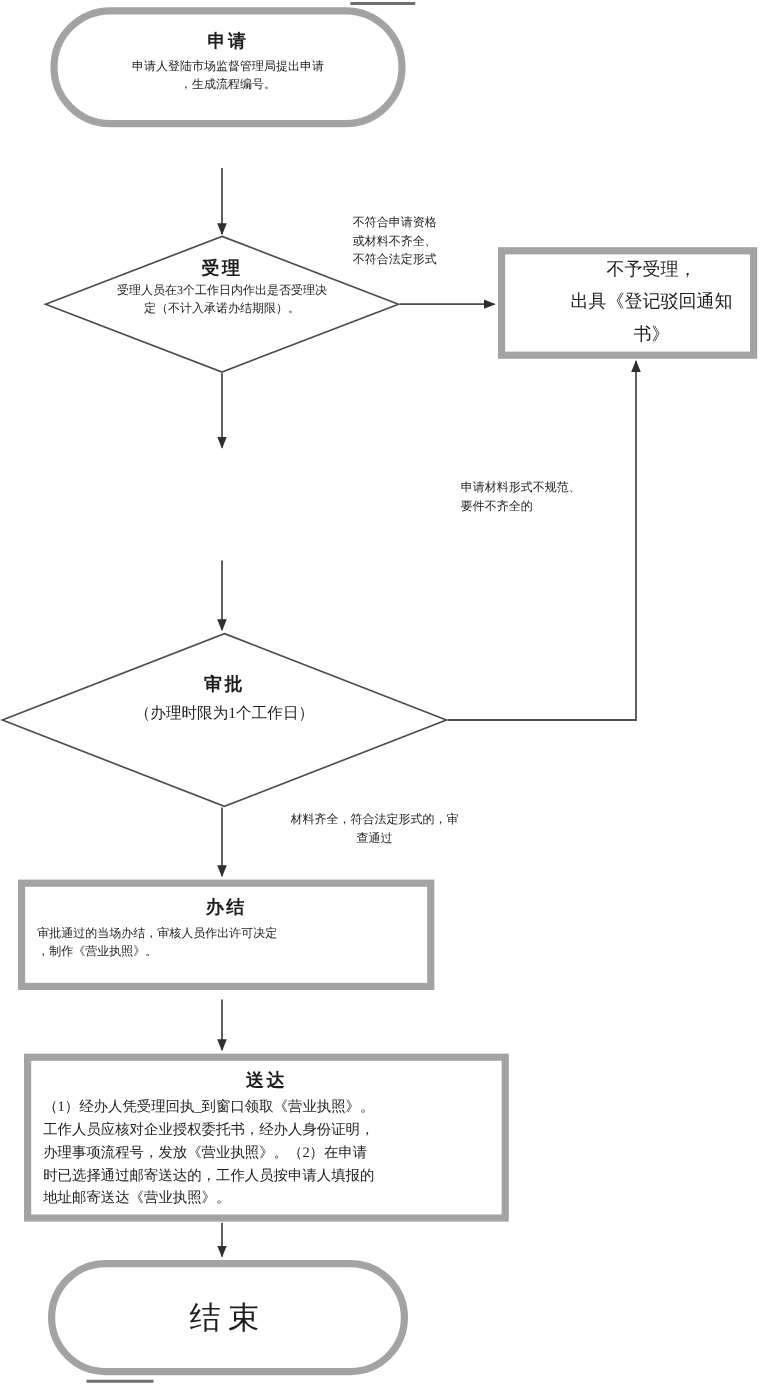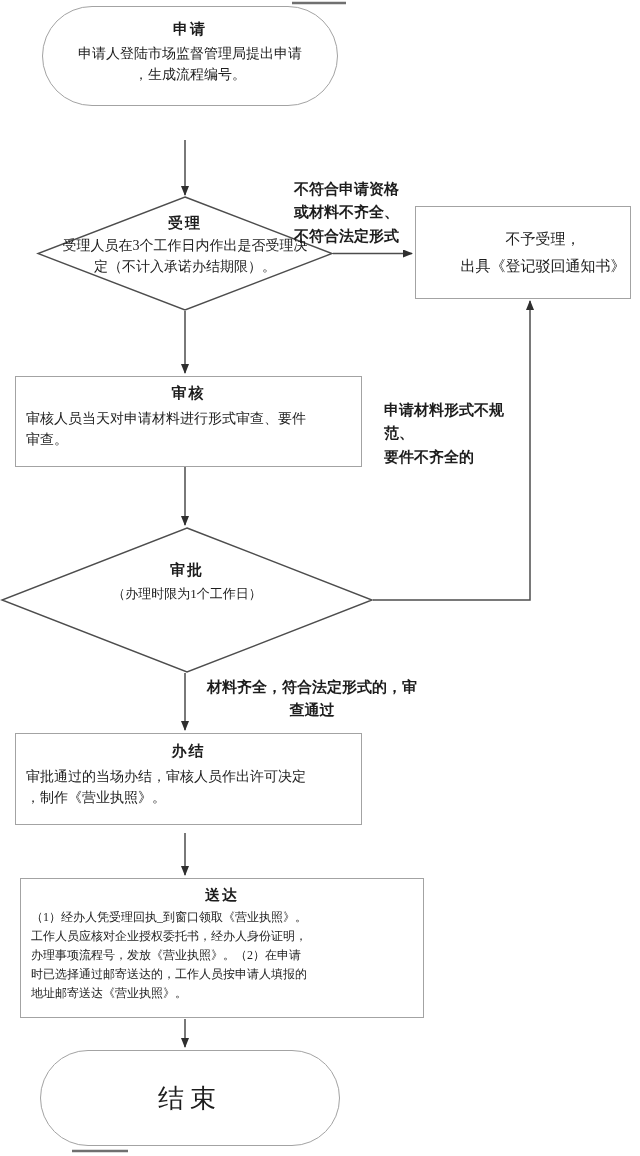--- a/index.html
+++ b/index.html
@@ -1,25 +1,25 @@
 <!DOCTYPE html>
 <html><head>
 <meta charset="utf-8">
 <style>
   html,body{margin:0;padding:0;background:#ffffff;}
   body{font-family:"Liberation Serif","DejaVu Serif",serif;color:#1d1d1d;}
   .canvas{position:relative;width:640px;height:1156px;background:#fff;overflow:hidden;}
   svg.connectors{position:absolute;left:0;top:0;z-index:1;}
-  .node{position:absolute;z-index:2;background:#fff;border:1px solid #a3a3a3;box-sizing:border-box;}
+  .node{position:absolute;z-index:2;background:#fff;border:6px solid #a3a3a3;box-sizing:border-box;}
   .overlay{position:absolute;z-index:2;background:transparent;box-sizing:border-box;}
   .stadium{border-radius:52px;}
   .title{font-size:15px;font-weight:bold;text-align:center;letter-spacing:2px;}
-  .body{font-size:14px;line-height:1.5;white-space:pre-line;}
+  .body{font-size:10px;line-height:1.5;white-space:pre-line;}
   .body.center{text-align:center;}
-  .edge-label{position:absolute;z-index:2;font-size:15px;line-height:1.55;white-space:pre-line;box-sizing:border-box;font-weight:bold;}
+  .edge-label{position:absolute;z-index:2;font-size:10px;line-height:1.55;white-space:pre-line;box-sizing:border-box;}
   .reject-box{display:flex;flex-direction:column;justify-content:center;padding-left:40px;}
   .reject-box .body{font-size:15px;line-height:1.8;text-align:center;}
   .end-box{display:flex;align-items:center;justify-content:center;}
   .end-box .title{font-size:26px;font-weight:normal;letter-spacing:6px;}
   .deliver-body{font-size:12px;line-height:1.58;}
   .approve-body{font-size:13px;}
 </style>
 </head>
 <body>
 
@@ -63,25 +63,20 @@
   <div class="edge-label" style="left:294px;top:178px;width:136px;">不符合申请资格
 或材料不齐全、
 不符合法定形式</div>
 
   <div class="node reject-box" style="left:415px;top:206px;width:216px;height:93px;">
     <div class="body">不予受理，
 出具《登记驳回通知书》</div>
   </div>
 
 
-  <div class="node" style="left:15px;top:376px;width:347px;height:91px;padding:7px 10px;">
-    <div class="title">审核</div>
-    <div class="body" style="margin-top:5px;">审核人员当天对申请材料进行形式审查、要件
-审查。</div>
-  </div>
 
   <div class="edge-label" style="left:384px;top:399px;width:148px;text-align:left;">申请材料形式不规范、
 要件不齐全的</div>
 
   <div class="overlay" style="left:87px;top:561px;width:200px;text-align:center;">
     <div class="title">审批</div>
     <div class="body center approve-body" style="margin-top:4px;">（办理时限为1个工作日）</div>
   </div>
 
   <div class="edge-label" style="left:192px;top:676px;width:240px;text-align:center;">材料齐全，符合法定形式的，审

